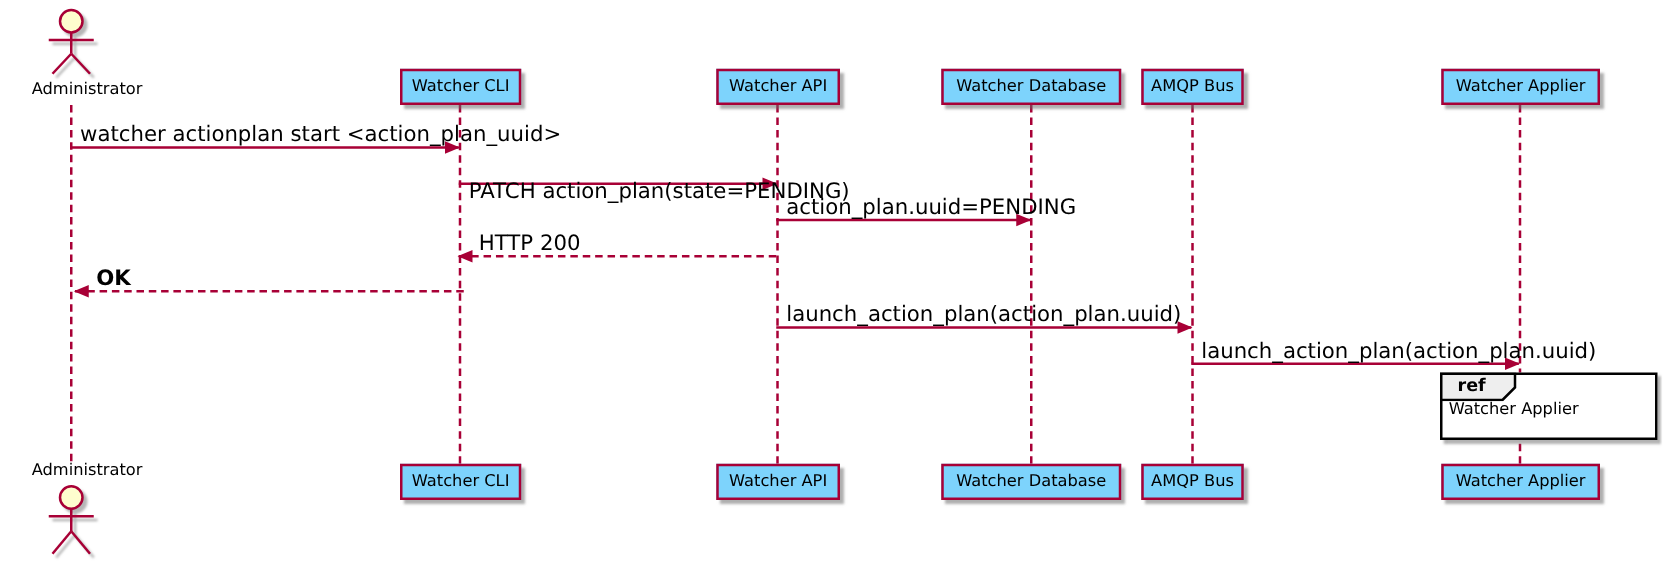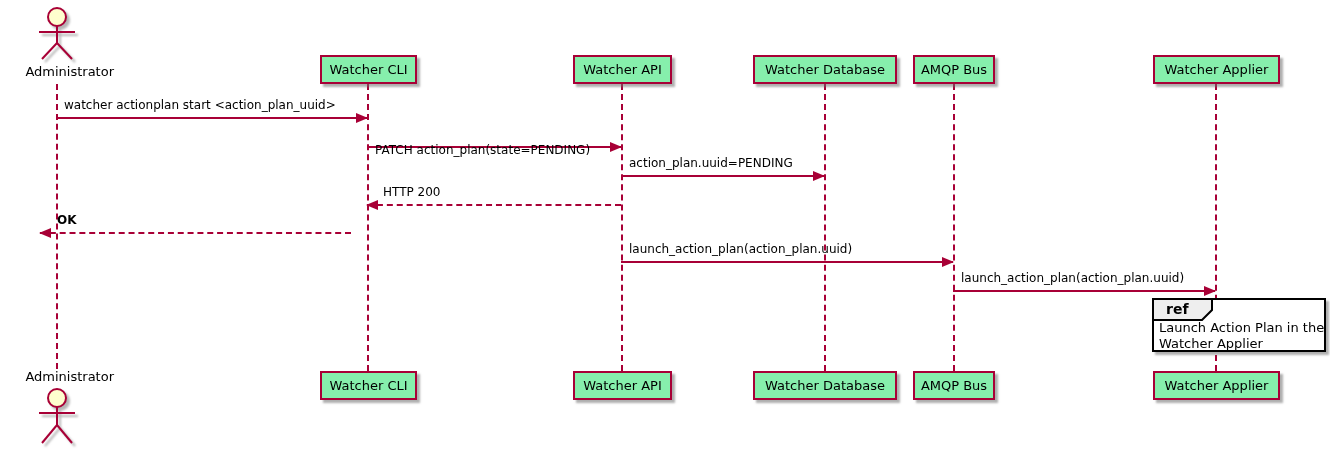--- a/index.html
+++ b/index.html
@@ -6,31 +6,31 @@
   .canvas{
     position:relative;width:1330px;height:456px;background:#ffffff;
     font-family:"DejaVu Sans","Liberation Sans",sans-serif;color:#000;
     overflow:hidden;
   }
   
   .lifeline{position:absolute;width:0;border-left:2px dashed #A80036;z-index:1;}
   
   .pbox{
     position:absolute;height:29px;box-sizing:border-box;
-    background:#86efac;border:2px solid #A80036;
+    background:#7dd3fc;border:2px solid #A80036;
     display:flex;align-items:center;justify-content:center;
     font-size:13px;white-space:nowrap;
     box-shadow:3px 3px 2px rgba(110,110,110,0.55);
     z-index:4;
   }
   
   .msg{position:absolute;height:2px;z-index:2;}
   .msg .line{position:absolute;left:0;right:0;top:0;height:0;border-top:2px solid #A80036;}
   .msg.dashed .line{border-top:2px dashed #A80036;}
-  .msg .label{position:absolute;top:-19px;font-size:12px;white-space:nowrap;}
+  .msg .label{position:absolute;top:-19px;font-size:17px;white-space:nowrap;}
   .ah-right{position:absolute;right:-1px;top:-4px;width:0;height:0;
     border-top:5px solid transparent;border-bottom:5px solid transparent;
     border-left:12px solid #A80036;}
   .ah-left{position:absolute;left:-1px;top:-4px;width:0;height:0;
     border-top:5px solid transparent;border-bottom:5px solid transparent;
     border-right:12px solid #A80036;}
   
   .actor-label{position:absolute;width:114px;text-align:right;font-size:13px;z-index:2;}
   .actor-fig{position:absolute;z-index:2;filter:drop-shadow(3px 3px 1px rgba(110,110,110,0.5));}
   
@@ -123,21 +123,21 @@
     <div class="ah-right"></div>
     <span class="label" style="left:8px;">action_plan.uuid=PENDING</span>
   </div>
 
   <div class="msg dashed" style="left:367px;top:204px;width:254px;">
     <div class="line"></div>
     <div class="ah-left"></div>
     <span class="label" style="left:16px;">HTTP 200</span>
   </div>
 
-  <div class="msg dashed" style="left:40px;top:232px;width:311px;font-weight:bold;">
+  <div class="msg dashed" style="left:60px;top:232px;width:311px;font-weight:bold;">
     <div class="line"></div>
     <div class="ah-left"></div>
     <span class="label" style="left:17px;">OK</span>
   </div>
 
   <div class="msg" style="left:621px;top:261px;width:332px;">
     <div class="line"></div>
     <div class="ah-right"></div>
     <span class="label" style="left:8px;">launch_action_plan(action_plan.uuid)</span>
   </div>
@@ -147,18 +147,17 @@
     <div class="ah-right"></div>
     <span class="label" style="left:8px;">launch_action_plan(action_plan.uuid)</span>
   </div>
 
   <div class="refbox" style="left:1152px;top:298px;width:174px;height:54px;">
     <svg class="ref-tab" width="62" height="23" viewBox="0 0 62 23">
       <path d="M1,1 H60 V12 L50,22 H1 Z" fill="#EEEEEE" stroke="#000000" stroke-width="2"></path>
     </svg>
     <span class="ref-tab-label">ref</span>
     <div class="body">
-      <div>Launch Action Plan in the</div>
       <div>Watcher Applier</div>
     </div>
   </div>
 
 </div>
 
 </body></html>

